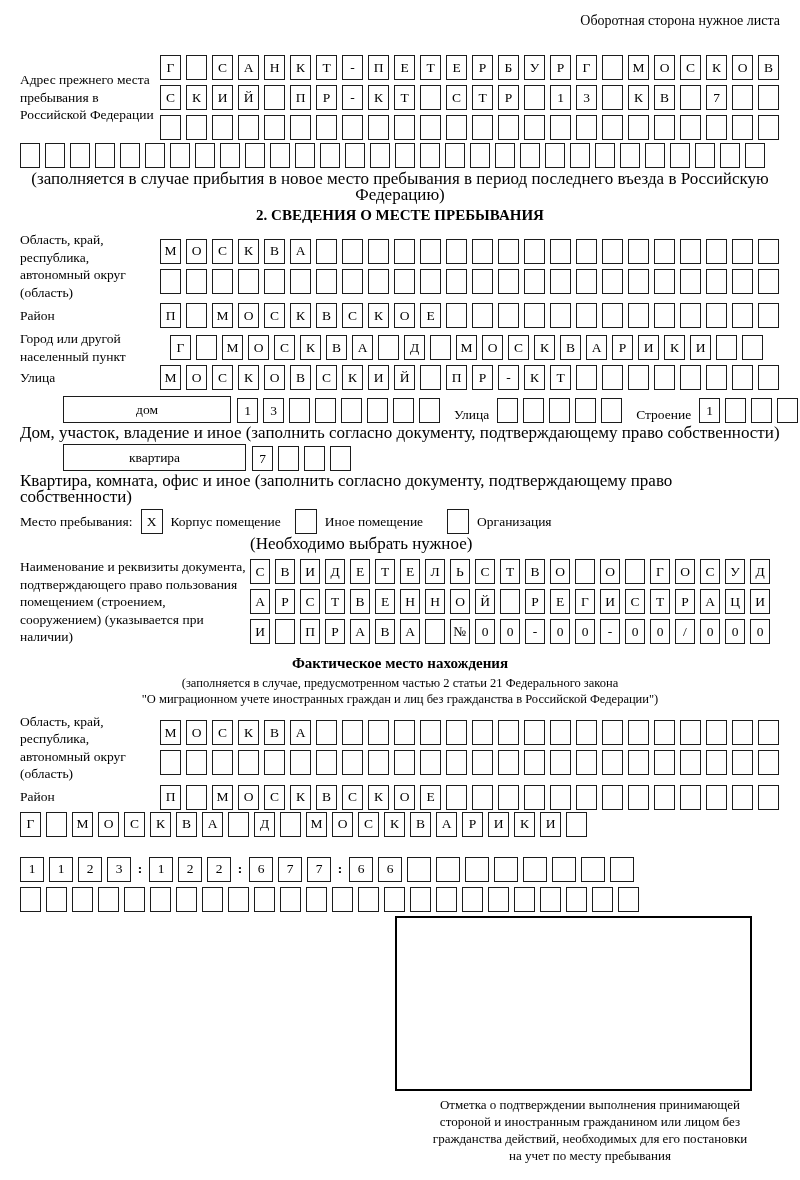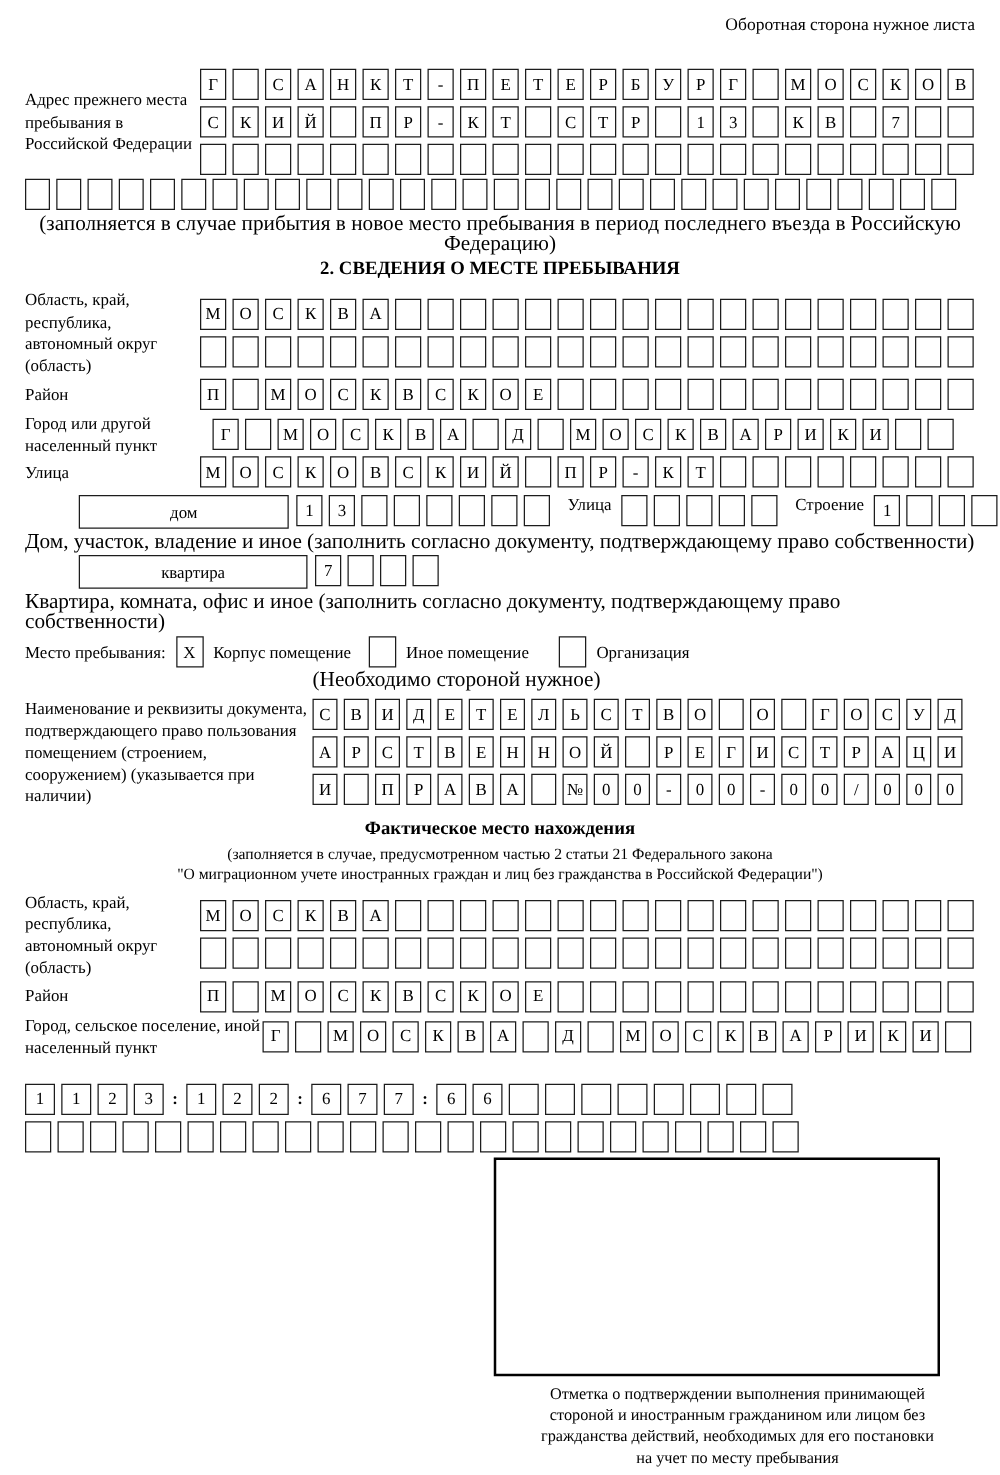--- a/index.html
+++ b/index.html
@@ -33,21 +33,21 @@
   .center { text-align:center; }
   .section-title { text-align:center; font-weight:bold; font-size:15px; line-height:19px; }
 
   .mt2{margin-top:2px;} .mt3{margin-top:3px;} .mt4{margin-top:4px;} .mt6{margin-top:6px;} .mt8{margin-top:8px;} .mt26{margin-top:26px;}
 
   .inline-rect {
     box-sizing:border-box; border:1.5px solid #1c1c1c; height:27px;
     display:flex; align-items:center; justify-content:center;
     font-size:13.5px; flex:0 0 auto;
   }
-  .dom-row, .kvart-row { display:flex; align-items:flex-start;padding-left:43px; }
+  .dom-row, .kvart-row { display:flex; align-items:flex-end;padding-left:43px; }
   .dom-row .cell-row, .kvart-row .cell-row { margin-left:6px; }
   .small-label { font-size:13.5px; margin:0 8px 0 14px; }
 
   .check-row { display:flex; align-items:center; font-size:13.5px; }
   .checkbox {
     box-sizing:border-box; width:22px; height:25px; border:1.5px solid #1c1c1c;
     display:flex; align-items:center; justify-content:center; font-size:13.5px; flex:0 0 auto;
   }
   .check-row .opt-label { margin:0 14px 0 8px; }
   .choose-note { margin-left:230px; }
@@ -376,21 +376,21 @@
 
 <div class="check-row mt4">
   <span>Место пребывания:</span>
   <span class="checkbox" style="margin-left:8px;">X</span>
   <span class="opt-label">Корпус помещение</span>
   <span class="checkbox"></span>
   <span class="opt-label">Иное помещение</span>
   <span class="checkbox" style="margin-left:10px;"></span>
   <span class="opt-label">Организация</span>
 </div>
-<div class="caption choose-note mt2">(Необходимо стороной нужное)</div>
+<div class="caption choose-note mt2">(Необходимо выбрать нужное)</div>
 
 <div class="row-block mt6">
   <div class="label w230">Наименование и реквизиты документа, подтверждающего право пользования помещением (строением, сооружением) (указывается при наличии)</div>
   <div class="cells doc-rows">
     <div class="cell-row">
         <div class="cell">С</div>
         <div class="cell">В</div>
         <div class="cell">И</div>
         <div class="cell">Д</div>
         <div class="cell">Е</div>
@@ -546,21 +546,20 @@
       <div class="cell"></div>
       <div class="cell"></div>
       <div class="cell"></div>
       <div class="cell"></div>
       <div class="cell"></div>
       <div class="cell"></div>
     </div>
 </div>
 
 <div class="row-block mt2">
-  <div class="label w190">Город, сельское поселение, иной населенный пункт</div>
   <div class="cell-row">
       <div class="cell">Г</div>
       <div class="cell"></div>
       <div class="cell">М</div>
       <div class="cell">О</div>
       <div class="cell">С</div>
       <div class="cell">К</div>
       <div class="cell">В</div>
       <div class="cell">А</div>
       <div class="cell"></div>

